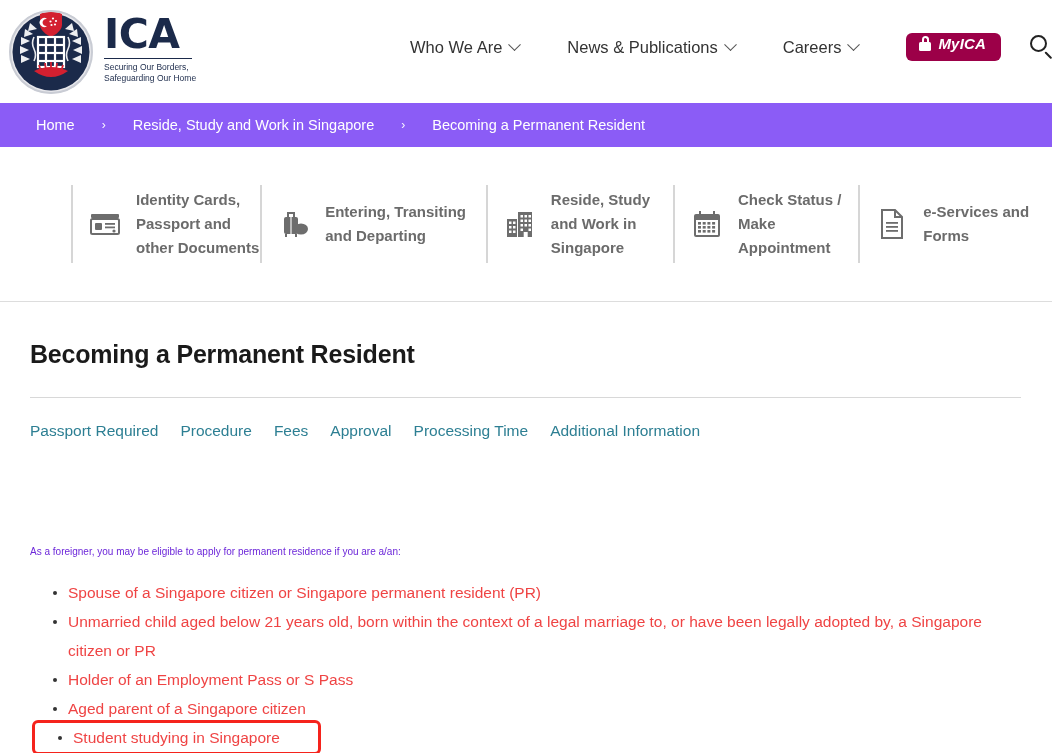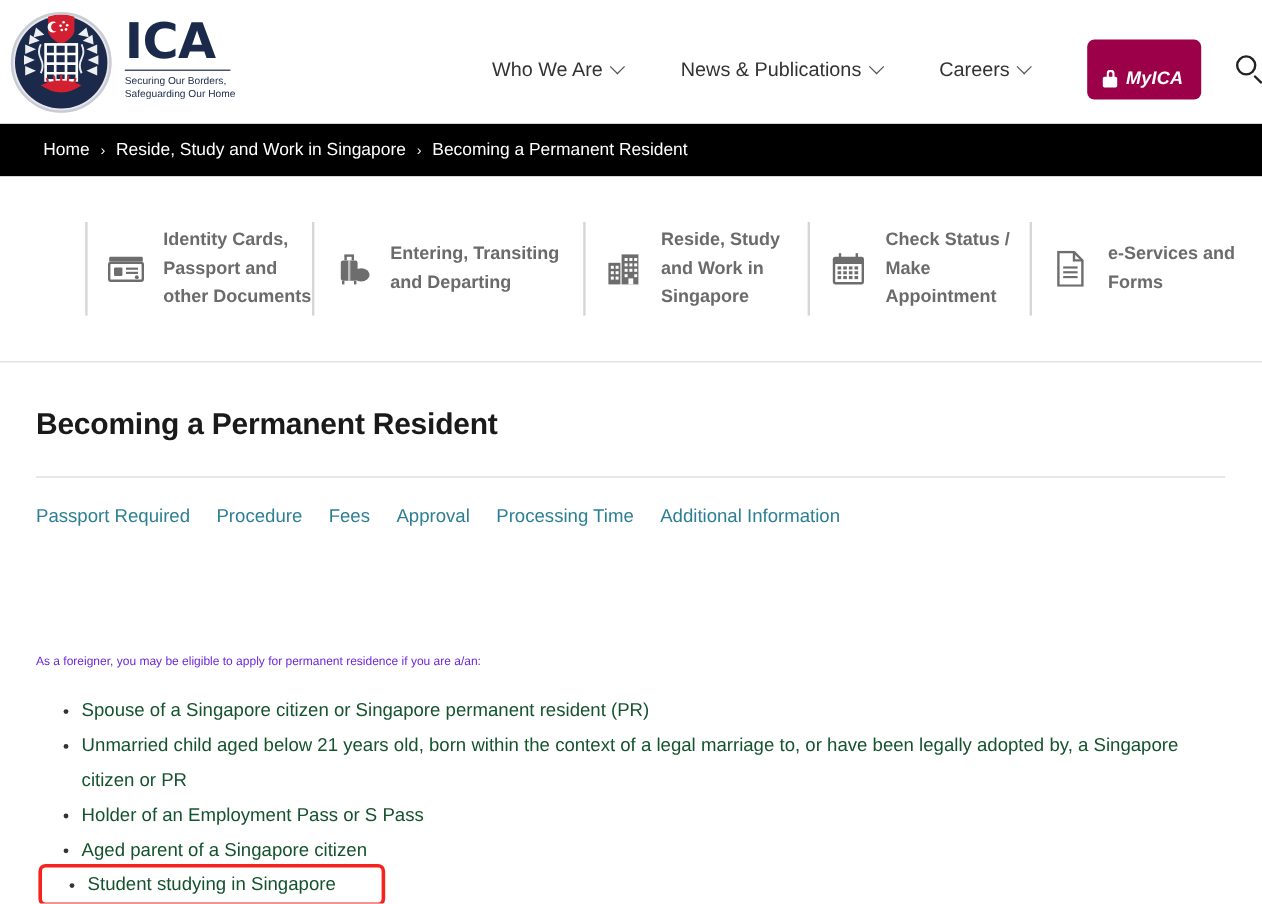--- a/index.html
+++ b/index.html
@@ -80,21 +80,21 @@
     border-right: 1.6px solid #555;
     border-bottom: 1.6px solid #555;
     transform: rotate(45deg) translate(-2px,-2px);
   }
   .myica-btn {
     display: flex;
     align-items: center;
     gap: 7px;
     background: #9c0048;
     border-radius: 6px;
-    padding: 24px 15px 9px 13px;
+    padding: 2px 15px 9px 13px;
     cursor: pointer;
     margin-right: 28px;
   }
   .lock-ico {
     width: 12px; height: 15px;
     position: relative;
     flex: 0 0 12px;
   }
   .lock-ico .body {
     position: absolute;
@@ -135,27 +135,28 @@
     top: 17px; left: 16px;
     width: 9px; height: 2.4px;
     background: #222;
     transform: rotate(45deg);
     transform-origin: left center;
     border-radius: 2px;
   }
 
   
   .breadcrumb {
-    background: #000000;
+    background: #8b5cf6;
     height: 44px;
     display: flex;
     align-items: center;
     padding-left: 36px;
     font-size: 14.5px;
     color: #ffffff;
+    gap: 18px;
   }
   .bc-link { color: #ffffff; text-decoration: none; cursor: pointer; }
   .bc-sep {
     margin: 0 9px;
     font-size: 12px;
     color: #ffffff;
     opacity: 0.95;
   }
   .bc-current { color: #ffffff; }
 
@@ -237,21 +238,21 @@
   }
   ul.eligibility {
     list-style: none;
     margin: 14px 0 0 0;
     padding: 0;
   }
   ul.eligibility li {
     position: relative;
     font-size: 15.5px;
     line-height: 29px;
-    color: #14532d;
+    color: #ef4444;
     padding-left: 38px;
     margin-bottom: 0px;
     max-width: 960px;
   }
   ul.eligibility li::before {
     content: "";
     position: absolute;
     left: 23px;
     top: 13px;
     width: 4px; height: 4px;

